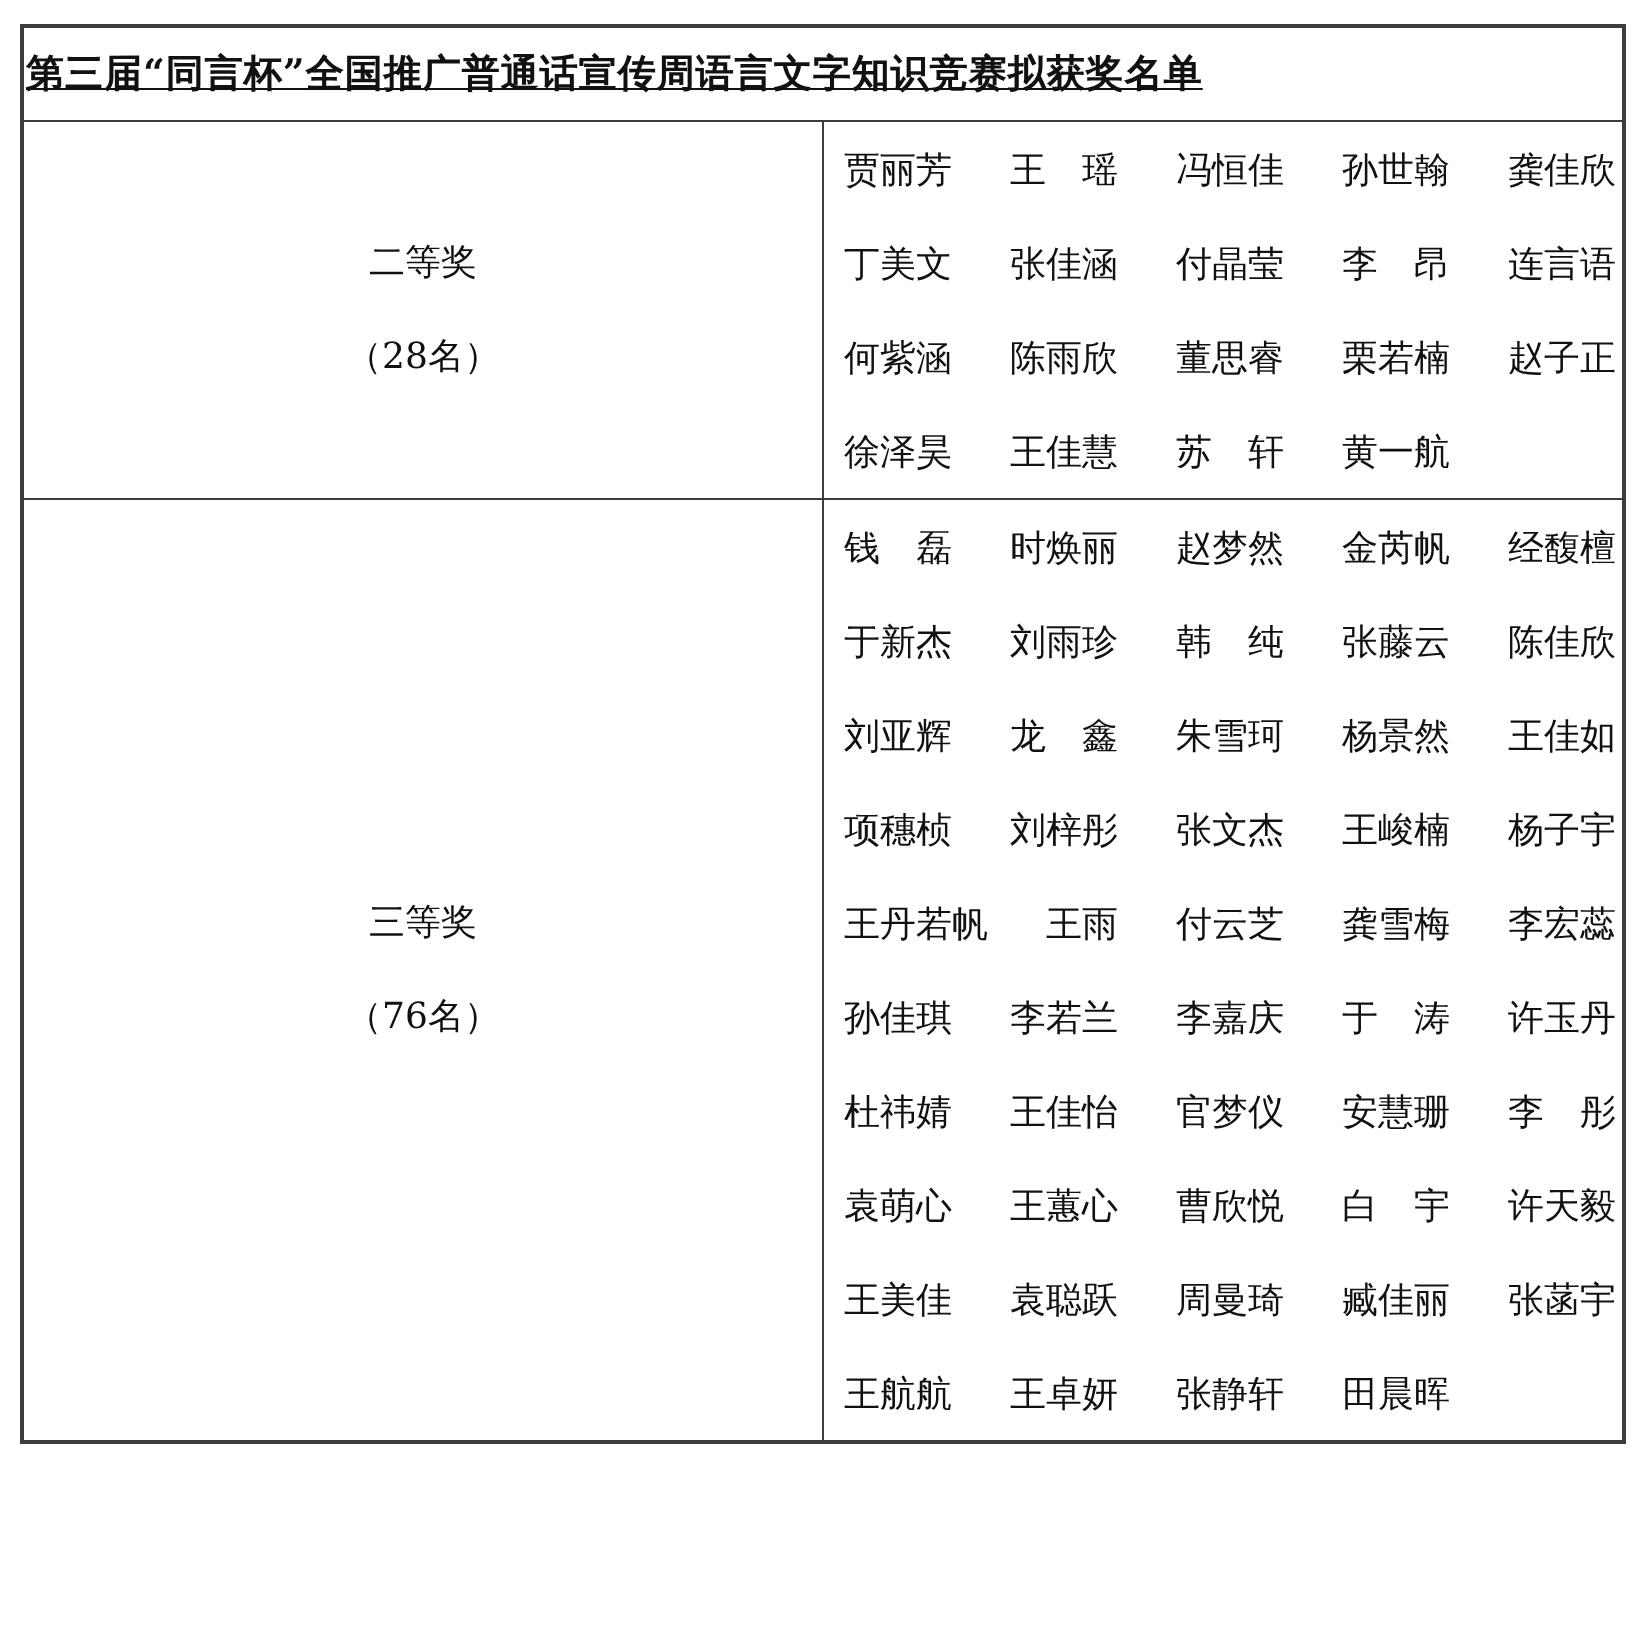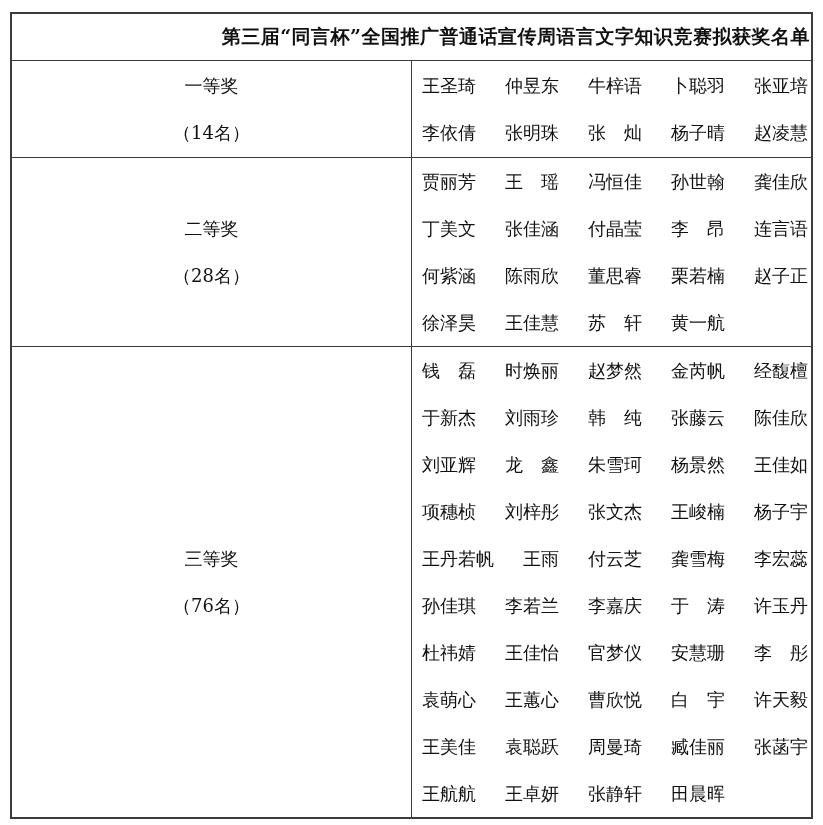--- a/index.html
+++ b/index.html
@@ -21,26 +21,27 @@
     table-layout: fixed;
   }
   table.award-table, table.award-table td {
     border: 1px solid #3c3c3c;
   }
   table.award-table {
     border-width: 2px;
   }
   td.title-cell {
     height: 44px;
-    text-align: right;
+    text-align: left;
     vertical-align: middle;
     font-size: 19px;
     font-weight: bold;
     letter-spacing: 0.5px;
     border-bottom: 2px solid #3c3c3c;
+    text-decoration: underline;
   }
   td.label-cell {
     width: 136px;
     text-align: center;
     vertical-align: middle;
     border-right: 1px solid #3c3c3c;
     border-top: 2px solid #3c3c3c;
     border-bottom: 2px solid #3c3c3c;
     font-size: 18px;
   }
@@ -68,42 +69,20 @@
 </style>
 </head>
 <body>
 
 <div class="doc">
   <table class="award-table">
     <tbody id="award-table-body">
       <tr>
         <td class="title-cell" colspan="2">第三届“同言杯”全国推广普通话宣传周语言文字知识竞赛拟获奖名单</td>
       </tr>
-    <tr>
-          <td class="label-cell">
-            <div class="label-line">一等奖</div>
-            <div class="label-line">（14名）</div>
-          </td>
-          <td class="names-cell">
-            <div class="name-line">
-              <span class="name">王圣琦</span>
-              <span class="name">仲昱东</span>
-              <span class="name">牛梓语</span>
-              <span class="name">卜聪羽</span>
-              <span class="name">张亚培</span>
-            </div>
-            <div class="name-line">
-              <span class="name">李依倩</span>
-              <span class="name">张明珠</span>
-              <span class="name">张　灿</span>
-              <span class="name">杨子晴</span>
-              <span class="name">赵凌慧</span>
-            </div>
-          </td>
-        </tr>
         <tr>
           <td class="label-cell">
             <div class="label-line">二等奖</div>
             <div class="label-line">（28名）</div>
           </td>
           <td class="names-cell">
             <div class="name-line">
               <span class="name">贾丽芳</span>
               <span class="name">王　瑶</span>
               <span class="name">冯恒佳</span>

